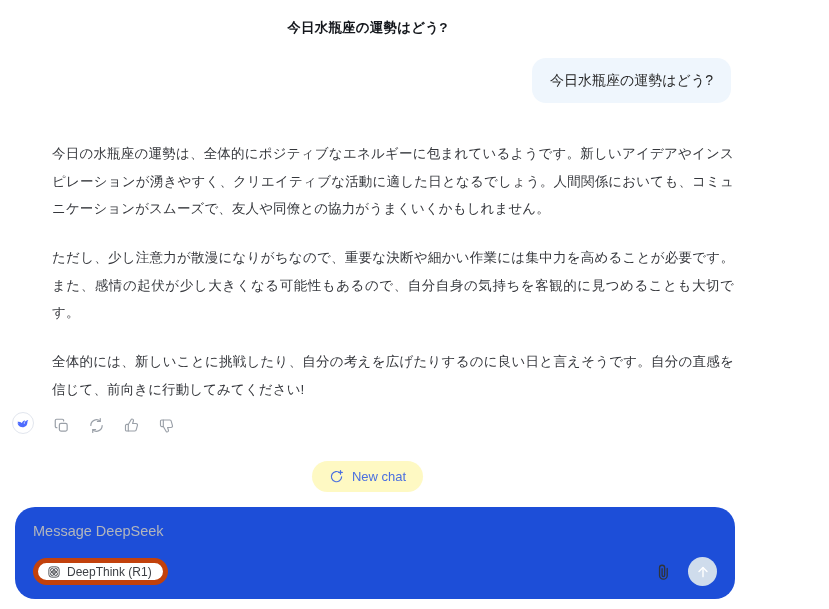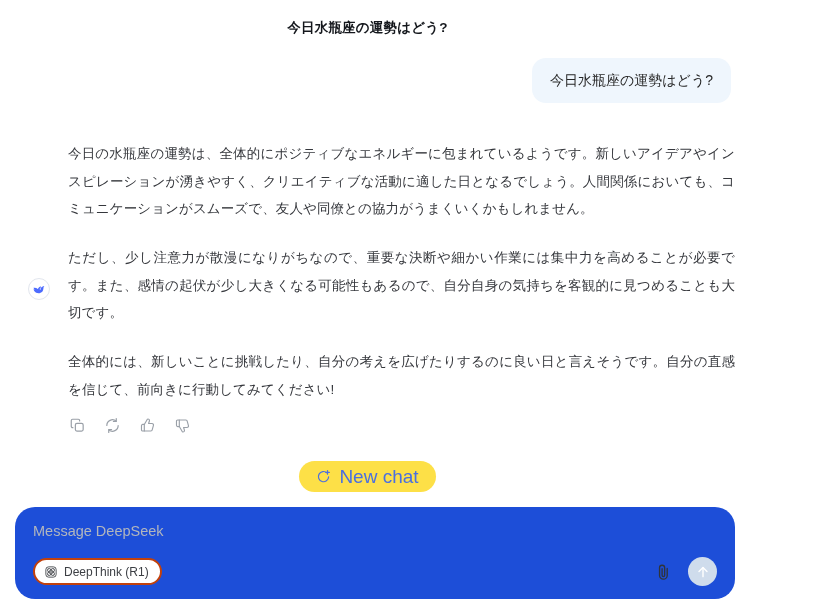--- a/index.html
+++ b/index.html
@@ -51,23 +51,23 @@
     border-radius: 14px;
     padding: 12px 18px;
     font-size: 14px;
     line-height: 1.5;
     max-width: 480px;
   }
 
   
   .assistant-row {
     display: flex;
-    align-items: center;
+    align-items: flex-end;
     margin-top: 37px;
-    padding-left: 28px;
+    padding-left: 12px;
   }
   .avatar {
     width: 22px;
     height: 22px;
     border-radius: 50%;
     border: 1px solid #e2e6ee;
     background: #ffffff;
     flex: 0 0 22px;
     display: flex;
     align-items: center;
@@ -114,27 +114,27 @@
     top: 461px;
     left: 0;
     width: 735px;
     display: flex;
     justify-content: center;
   }
   .newchat-btn {
     display: inline-flex;
     align-items: center;
     gap: 8px;
-    background: #fde047;
+    background: #fef9c3;
     color: #4a6fe0;
     border: none;
     border-radius: 16px;
     height: 31px;
     padding: 0 17px;
-    font-size: 19px;
+    font-size: 13px;
     font-family: inherit;
     cursor: pointer;
     text-align: right;
   }
   .newchat-btn svg { display: block; }
 
   
   .composer {
     position: absolute;
     left: 15px;
@@ -158,21 +158,21 @@
     display: flex;
     align-items: center;
   }
   .tool-chip {
     display: inline-flex;
     align-items: center;
     gap: 6px;
     height: 27px;
     padding: 0 11px 0 9px;
     background: #ffffff;
-    border: 2px solid #c2410c;
+    border: 5px solid #c2410c;
     border-radius: 14px;
     font-size: 12px;
     color: #3c3f44;
     cursor: pointer;
     margin-right: 9px;
     white-space: nowrap;
   }
   .tool-chip svg { display: block; }
   .spacer { flex: 1; }
   .attach-btn {

